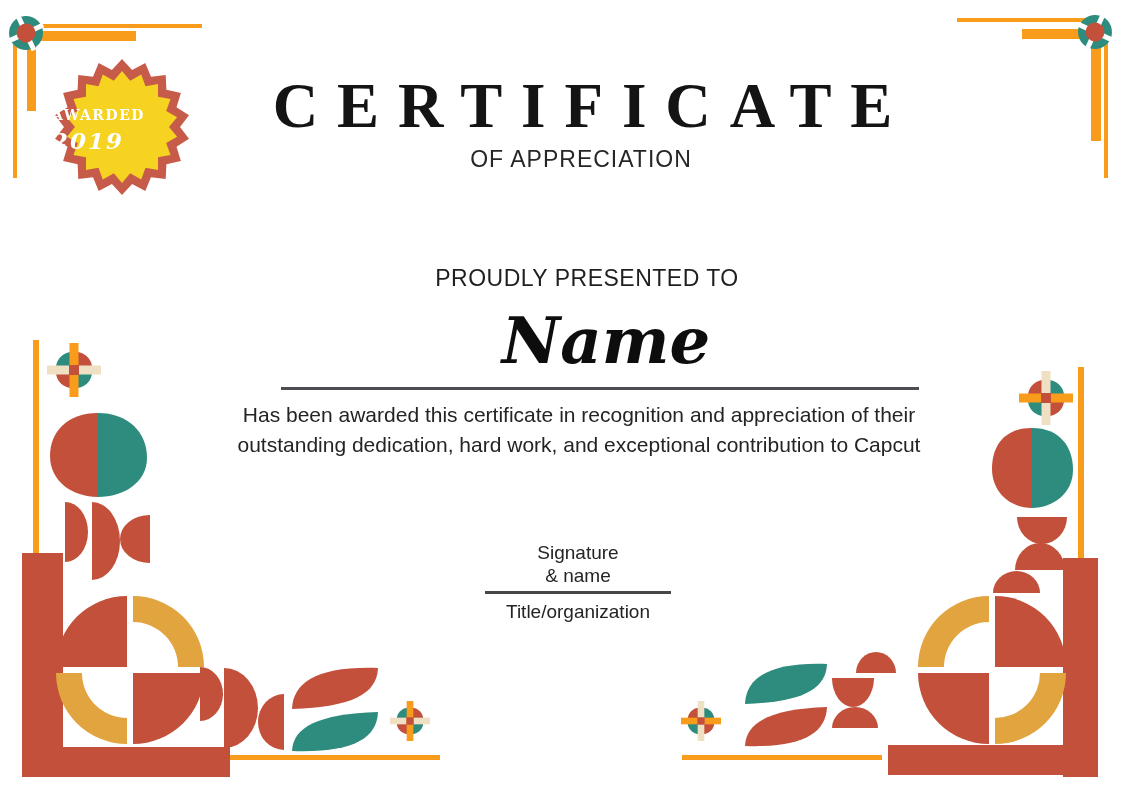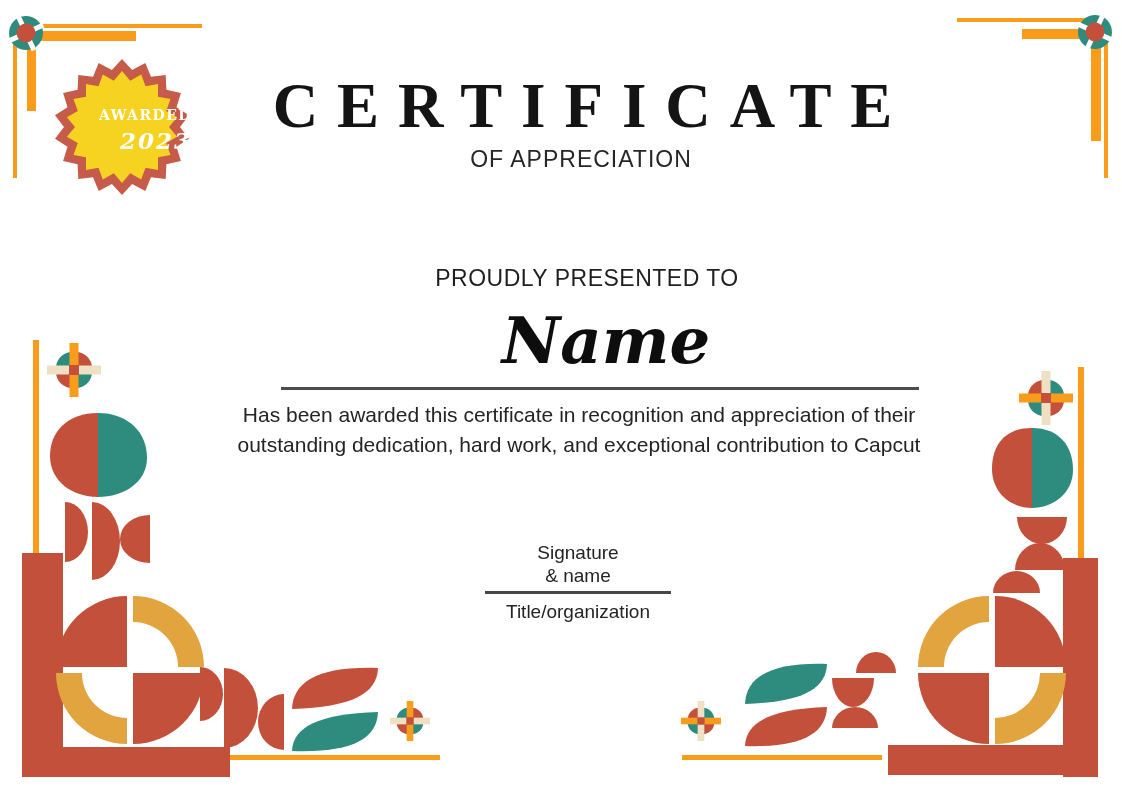--- a/index.html
+++ b/index.html
@@ -15,21 +15,21 @@
   }
   .decor{position:absolute; inset:0; pointer-events:none;}
   .c-orange{fill:var(--orange);} .c-amber{fill:var(--amber);}
   .c-red{fill:var(--terracotta);} .c-teal{fill:var(--teal);} .c-cream{fill:var(--cream);}
 
   
   .badge{position:absolute; left:52px; top:57px; width:140px; height:140px;}
   .badge svg{position:absolute; inset:0;}
   .badge-text{
     position:absolute; inset:0; display:flex; flex-direction:column;
-    align-items:flex-end; justify-content:center; text-align:center;
+    align-items:flex-start; justify-content:center; text-align:center;
     color:#fff; font-family:"DejaVu Serif", serif; font-weight:bold; z-index:2; padding-top:6px;
   }
   .badge-line1{font-size:14px; letter-spacing:1.5px;}
   .badge-line2{font-size:23px; font-style:italic; letter-spacing:2px; margin-top:4px;}
 
   
   .title{
     position:absolute; top:70px; left:0; right:0; text-align:center;
     font-family:"Liberation Serif", serif; font-weight:700; font-size:63px;
     letter-spacing:.30em; color:#141414; transform:translateX(31px); white-space:nowrap;
@@ -185,21 +185,21 @@
     </g>
   </svg>
 
   <div class="badge">
     <svg viewBox="0 0 140 140" width="140" height="140">
       <polygon fill="var(--badge-red)" points="70.0,2.0 80.1,12.9 93.3,6.1 99.0,19.8 113.7,17.9 114.4,32.7 128.9,36.0 124.5,50.2 137.0,58.2 128.0,70.0 137.0,81.8 124.5,89.8 128.9,104.0 114.4,107.3 113.7,122.1 99.0,120.2 93.3,133.9 80.1,127.1 70.0,138.0 59.9,127.1 46.7,133.9 41.0,120.2 26.3,122.1 25.6,107.3 11.1,104.0 15.5,89.8 3.0,81.8 12.0,70.0 3.0,58.2 15.5,50.2 11.1,36.0 25.6,32.7 26.3,17.9 41.0,19.8 46.7,6.1 59.9,12.9"></polygon>
       <polygon fill="var(--badge-yellow)" points="70.0,14.0 78.2,23.7 89.2,17.4 93.5,29.3 106.0,27.1 106.0,39.8 118.5,42.0 114.2,53.9 125.1,60.3 117.0,70.0 125.1,79.7 114.2,86.1 118.5,98.0 106.0,100.2 106.0,112.9 93.5,110.7 89.2,122.6 78.2,116.3 70.0,126.0 61.8,116.3 50.8,122.6 46.5,110.7 34.0,112.9 34.0,100.2 21.5,98.0 25.8,86.1 14.9,79.7 23.0,70.0 14.9,60.3 25.8,53.9 21.5,42.0 34.0,39.8 34.0,27.1 46.5,29.3 50.8,17.4 61.8,23.7"></polygon>
     </svg>
     <div class="badge-text">
       <div class="badge-line1">AWARDED</div>
-      <div class="badge-line2">2023</div>
+      <div class="badge-line2">2019</div>
     </div>
   </div>
 
   <div class="title">CERTIFICATE</div>
   <div class="subtitle">OF APPRECIATION</div>
 
   <div class="eyebrow">PROUDLY PRESENTED TO</div>
   <div class="recipient">Name</div>
   <div class="name-rule"></div>
 

